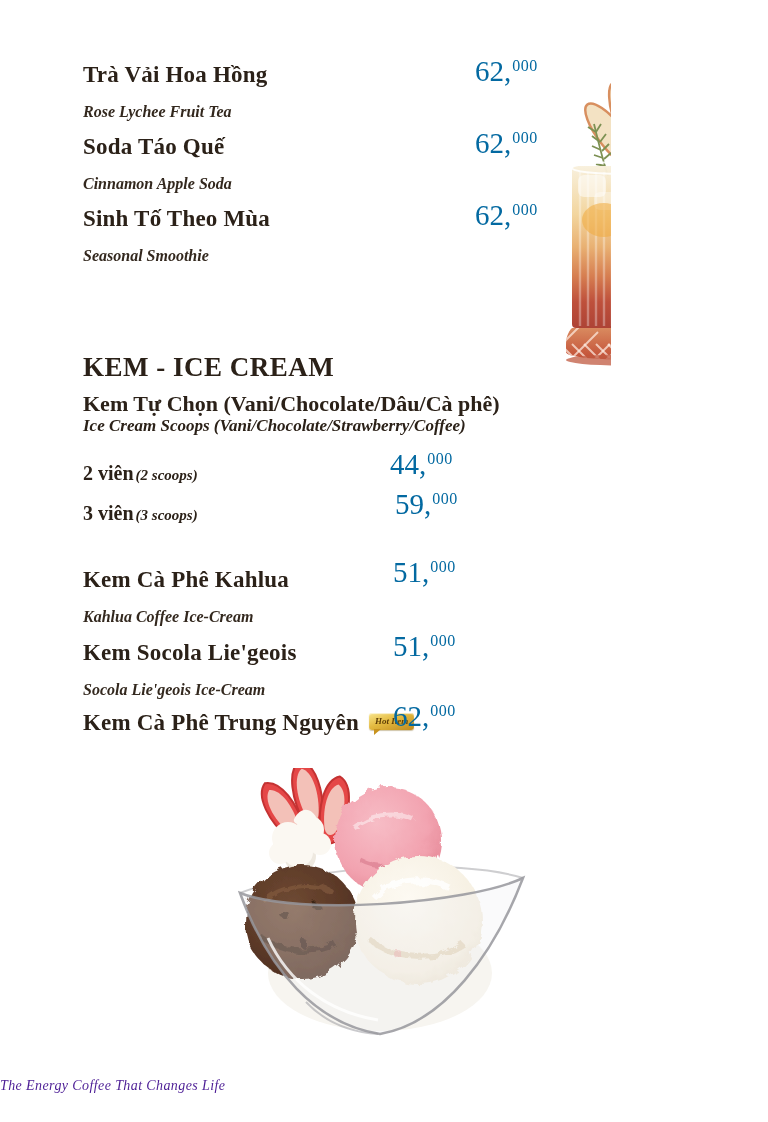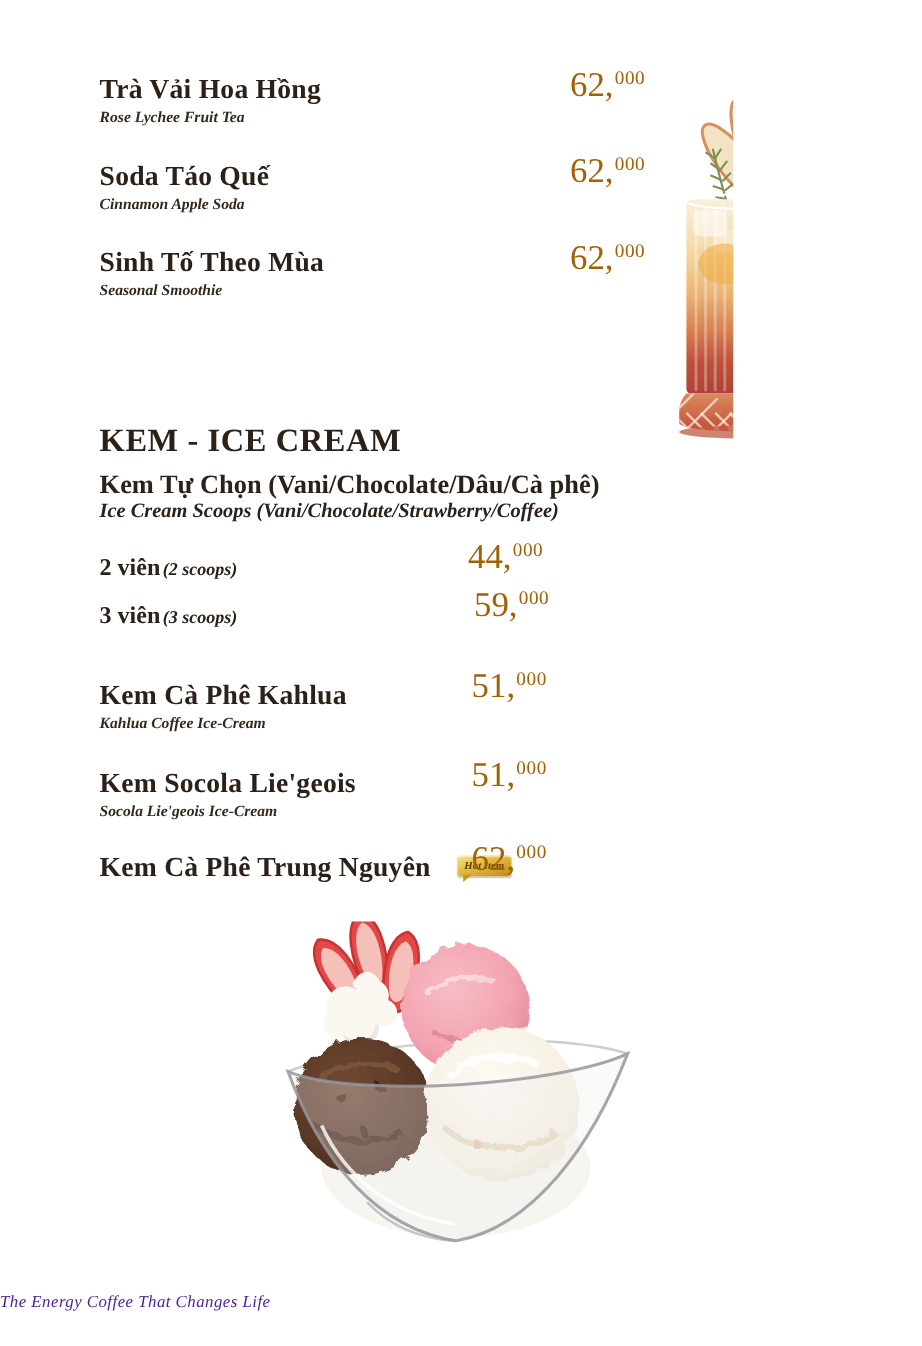--- a/index.html
+++ b/index.html
@@ -3,24 +3,24 @@
 <meta charset="utf-8">
 <style>
   html,body{margin:0;padding:0;background:#ffffff;}
   .page{
     position:relative;width:611px;height:1122px;background:#ffffff;
     font-family:"Liberation Serif","DejaVu Serif",serif;color:#2b2118;overflow:hidden;
   }
   
   .menu-item{position:absolute;left:83px;}
   .item-title{font-size:23px;font-weight:700;line-height:26px;letter-spacing:0.2px;color:#2b2118;}
-  .item-sub{font-size:13px;font-style:italic;font-weight:700;line-height:16px;margin-top:2px;color:#33281e;}
-  .title-row{display:flex;align-items:center;gap:22px;}
-  
-  .price{position:absolute;font-size:29px;line-height:30px;color:#a16207;white-space:nowrap;}
+  .item-sub{font-size:16px;font-style:italic;font-weight:700;line-height:16px;margin-top:16px;color:#33281e;}
+  .title-row{display:flex;align-items:center;gap:10px;}
+  
+  .price{position:absolute;font-size:29px;line-height:30px;color:#0369a1;white-space:nowrap;}
   .price .sup{font-size:16px;position:relative;top:-10px;letter-spacing:0.5px;margin-left:1px;}
   
   .kem-heading{position:absolute;left:83px;top:352px;font-size:27px;font-weight:700;letter-spacing:0.5px;}
   .group{position:absolute;left:83px;top:391px;}
   .group-name{font-size:22px;font-weight:700;line-height:25px;}
   .group-sub{font-size:17px;font-style:italic;font-weight:700;line-height:16px;margin-top:2px;}
   
   .opt{position:absolute;left:83px;white-space:nowrap;}
   .opt-name{font-size:20px;font-weight:700;}
   .opt-note{font-size:15px;font-style:italic;font-weight:700;margin-left:2px;}

